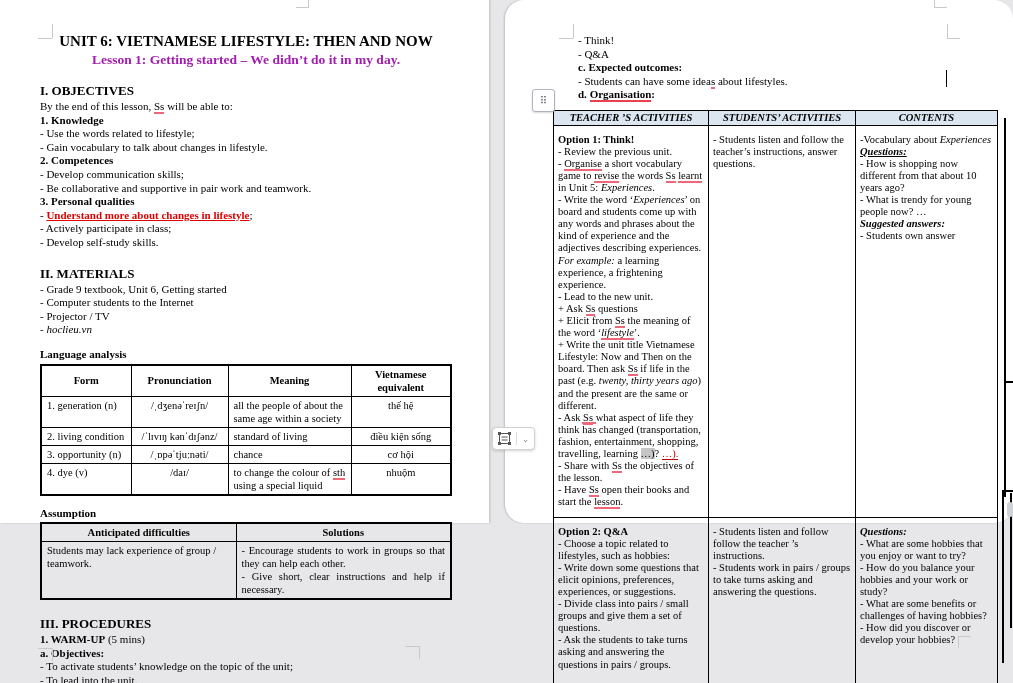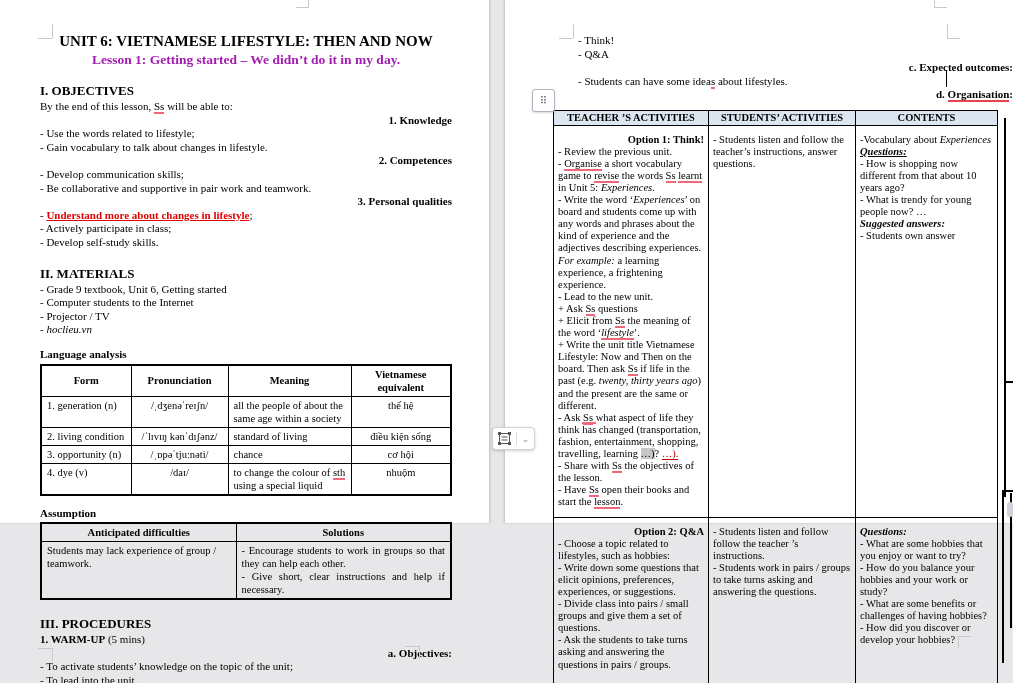--- a/index.html
+++ b/index.html
@@ -1,47 +1,47 @@
 <!DOCTYPE html>
 <html><head>
 <meta charset="utf-8">
 <style>
   html,body{margin:0;padding:0;}
   body{width:1013px;height:683px;overflow:hidden;background:#e7e7e9;position:relative;
        font-family:"Liberation Serif","DejaVu Serif",serif;color:#000;}
   .page{position:absolute;top:0;height:523px;background:#fff;}
   #page-left{left:0;width:489px;box-shadow:1px 0 2px rgba(0,0,0,.18);}
-  #page-right{left:505px;width:508px;box-shadow:-1px 0 2px rgba(0,0,0,.18);}
+  #page-right{left:505px;width:508px;box-shadow:-1px 0 2px rgba(0,0,0,.18);border-radius:19px;}
   
   .lp-body{padding:0 37px 0 40px;font-size:11px;line-height:13.6px;}
   .doc-title{margin-top:33px;text-align:center;font-weight:bold;font-size:15px;line-height:17px;}
   .doc-subtitle{margin-top:2px;text-align:center;font-weight:bold;font-size:13.5px;line-height:15px;color:#a21caf;}
   .h1{font-weight:bold;font-size:13px;line-height:15px;margin-top:16px;margin-bottom:2px;}
-  .b{font-weight:bold;text-align:right;}
+  .b{font-weight:bold;}
   .i{font-style:italic;}
   .bi{font-weight:bold;font-style:italic;}
   .u{text-decoration:underline;}
   .redhead{color:#e00000;font-weight:bold;text-decoration:underline;}
   .sq{border-bottom:2px solid #f0677a;}
   .ovl{border-top:2px solid #f0677a;}
   .orgul{border-bottom:2.5px solid #e8414f;}
   .rins{color:#c00000;border-bottom:1.5px solid #c00000;}
   .gsh{background:#c6c6c6;}
   table{border-collapse:collapse;}
   .ltable{margin-top:2px;table-layout:fixed;border:2px solid #000;}
   .ltable td,.ltable th{border:1px solid #000;padding:2px 5px;font-size:10.5px;line-height:13px;vertical-align:top;text-align:left;font-weight:normal;}
   .ltable th{font-weight:bold;text-align:center;vertical-align:middle;}
   .tc{text-align:center !important;}
   .caption{font-weight:bold;margin-top:11px;}
   .just{text-align:justify;}
   
   .rp-top{margin:34px 0 0 73px;font-size:11px;line-height:13.5px;}
   .rtable{margin:8px 0 0 48px;width:444px;table-layout:fixed;border:1.5px solid #000;}
   .rtable td,.rtable th{border:1px solid #000;vertical-align:top;padding:8px 4px;font-size:10.5px;line-height:12.1px;text-align:left;}
-  .rtable th{background:#dce6f1;font-weight:bold;text-align:center;font-size:10.5px;padding:1px 2px;border-bottom:1.5px solid #000;}
+  .rtable th{background:#dce6f1;font-weight:bold;text-align:center;font-size:10.5px;padding:1px 2px;border-bottom:1.5px solid #000;font-style:italic;}
   .rtable p{margin:0;}
   .mt-gap{margin-top:12px;}
   .st1{margin-top:33px;}
   .ct1{margin-top:33px;}
   .st2b{margin-top:56px;}
   
   .crop{position:absolute;background:#c7c9cb;}
   .uiline{position:absolute;background:#000;}
   .handle-btn{position:absolute;left:532px;top:89px;width:21px;height:21px;background:#fff;
     border:1px solid #aeb3bd;border-radius:3px;box-shadow:0 1px 2px rgba(0,0,0,.15);

